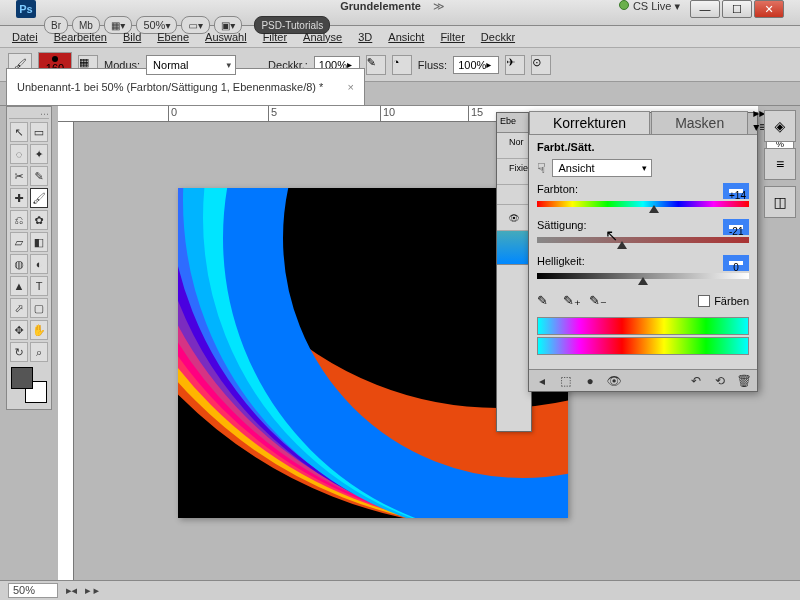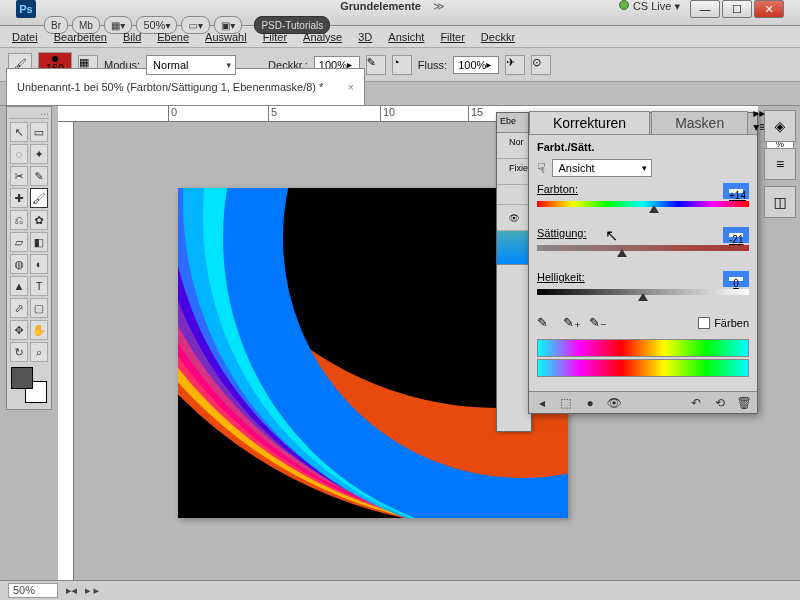--- a/index.html
+++ b/index.html
@@ -67,21 +67,21 @@
 .panel{position:absolute;top:6px;right:42px;width:230px;background:#d6d6d6;border:1px solid #666;box-shadow:2px 2px 8px rgba(0,0,0,0.4);}
 .panel .tabs{display:flex;background:#bcbcbc;border-bottom:1px solid #888;height:22px;align-items:flex-end;}
 .panel .tab{padding:3px 23px;font-size:14px;color:#444;border:1px solid #888;border-bottom:none;background:#c8c8c8;margin-right:1px;}
 .panel .tab.active{background:#d6d6d6;color:#000;}
 .panel .tabs .grow{flex:1;}
 .panel .tabs .menuicon{padding:0 4px;font-size:12px;}
 .panel .body{padding:6px 8px;}
 .panel .row{display:flex;align-items:center;margin-bottom:6px;gap:6px;}
 .panel .combo{flex:1;height:18px;border:1px solid #888;background:#fff;padding:0 16px 0 6px;position:relative;display:flex;align-items:center;font-size:10px;}
 .panel .combo::after{content:"▾";position:absolute;right:4px;font-size:9px;}
-.panel .slider-row{margin-bottom:20px;text-decoration:underline;}
+.panel .slider-row{margin-bottom:12px;}
 .panel .slider-row .lbl{display:flex;justify-content:space-between;font-size:10px;margin-bottom:2px;}
 .panel .slider-row .valbox{width:26px;height:16px;border:6px solid #3b82f6;background:#fff;text-align:center;font-size:10px;line-height:14px;}
 .panel .track{height:10px;position:relative;margin-top:2px;}
 .panel .track.hue{background:linear-gradient(90deg,#f00,#ff0,#0f0,#0ff,#00f,#f0f,#f00);height:6px;}
 .panel .track.sat{background:linear-gradient(90deg,#888,#a33);height:6px;}
 .panel .track.light{background:linear-gradient(90deg,#000,#888,#fff);height:6px;}
 .panel .thumb{position:absolute;top:4px;width:0;height:0;border-left:5px solid transparent;border-right:5px solid transparent;border-bottom:8px solid #333;transform:translateX(-5px);}
 .panel .eyedrops{display:flex;gap:10px;align-items:center;margin:14px 0 8px;}
 .panel .eyedrops .ed{width:16px;height:16px;font-size:13px;}
 .panel .colorize{display:flex;align-items:center;gap:4px;font-size:10px;}

